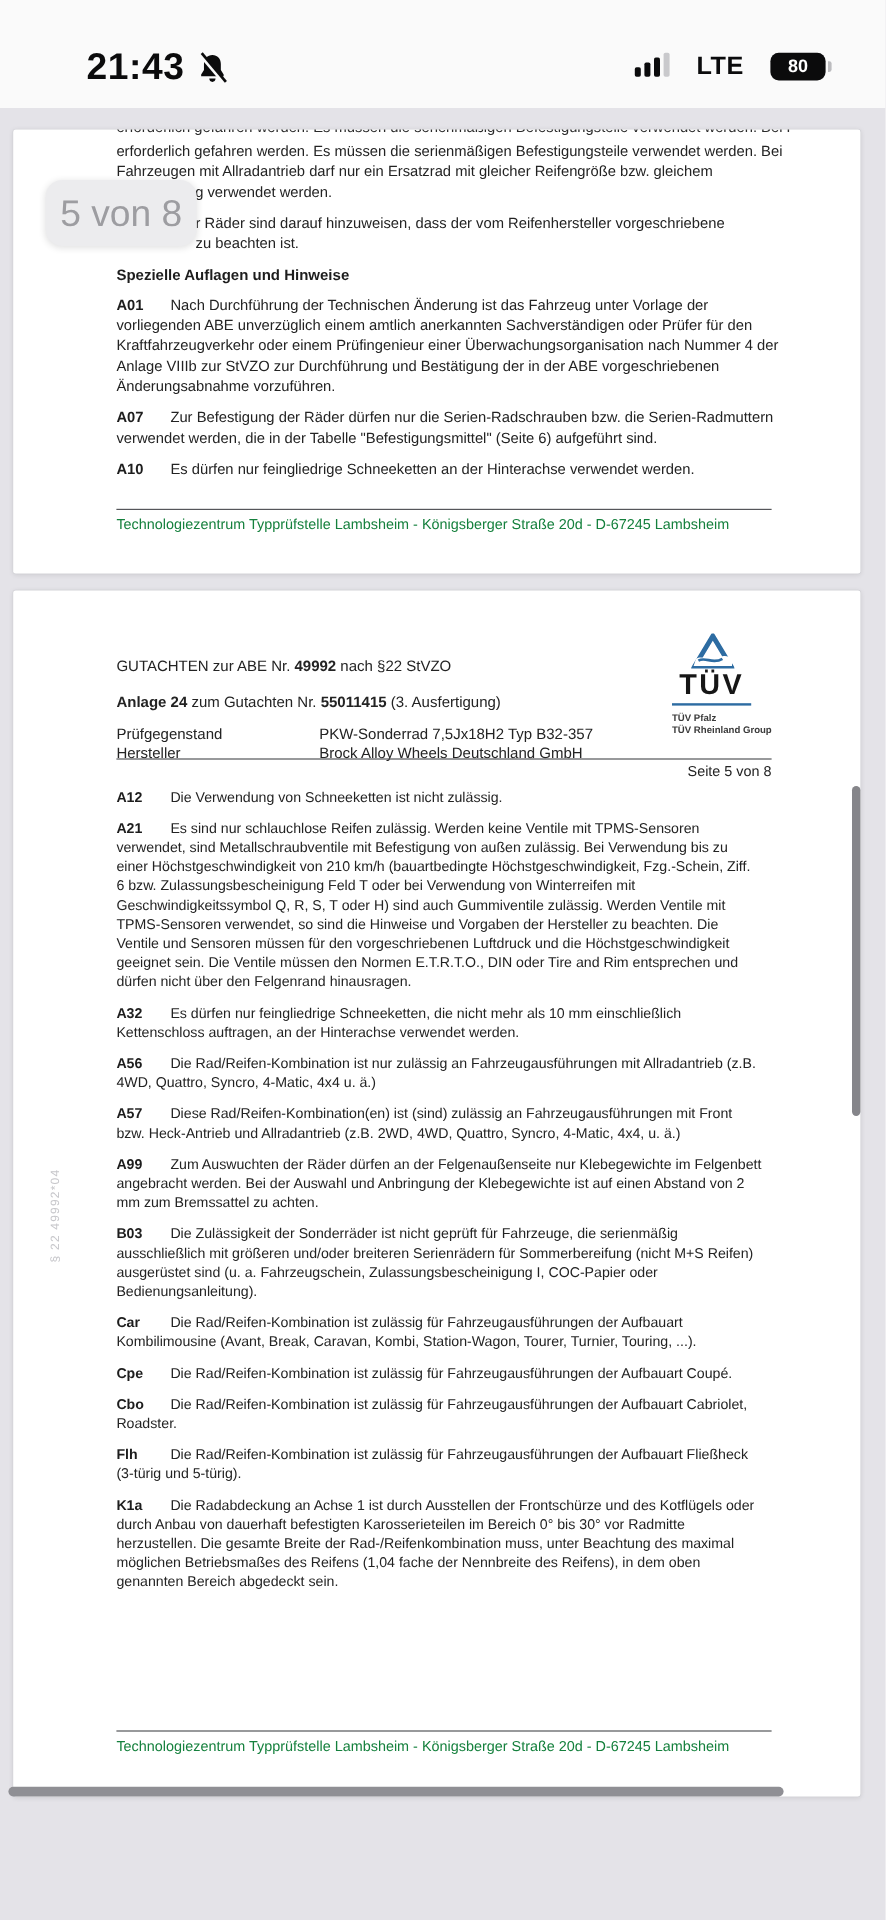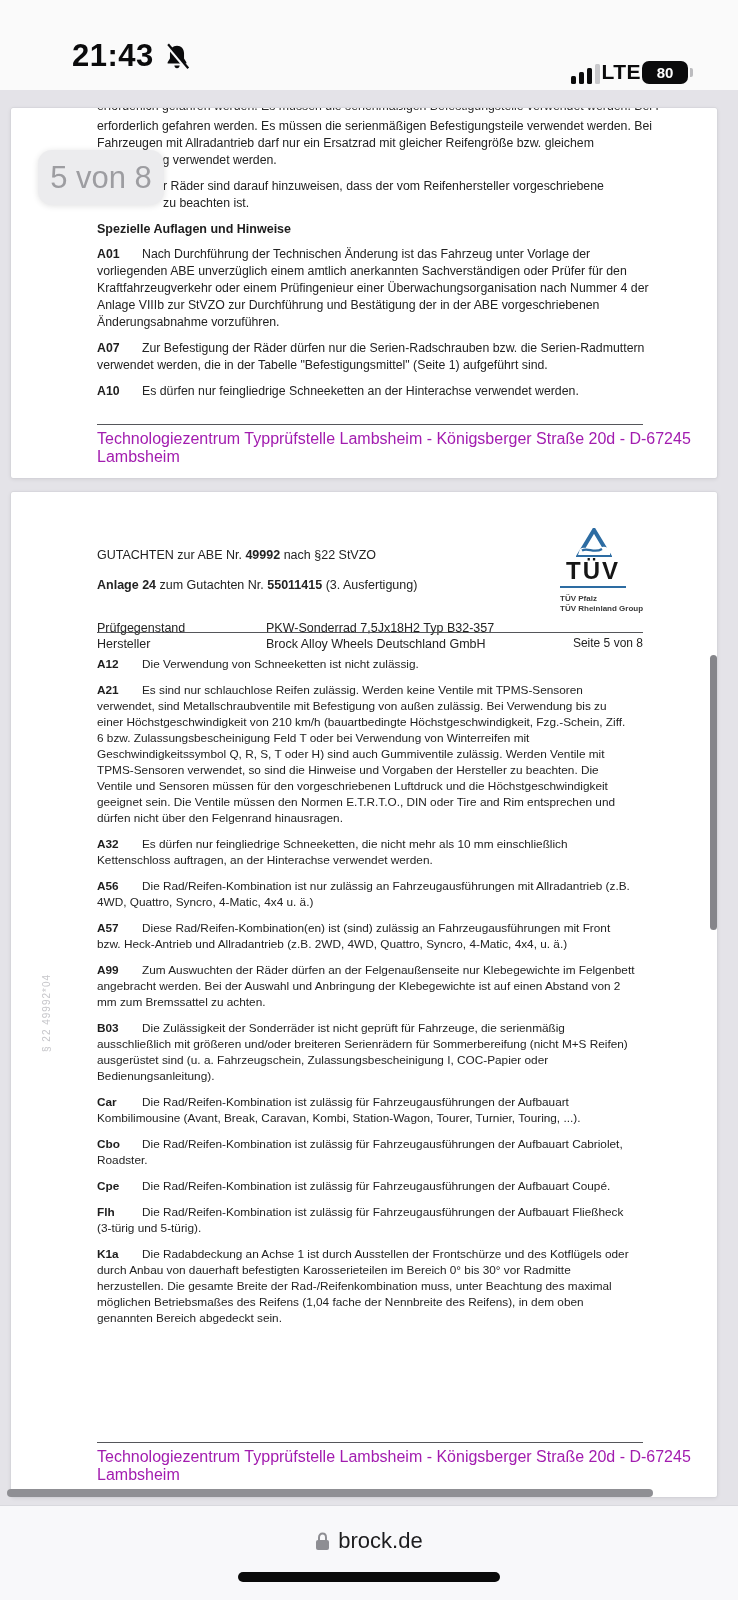--- a/index.html
+++ b/index.html
@@ -6,21 +6,21 @@
   .screen{
     position:relative;width:738px;height:1600px;overflow:hidden;
     background:#e4e3e8;font-family:"Liberation Sans",sans-serif;
     -webkit-font-smoothing:antialiased;
   }
   
   .status-bar{position:absolute;left:0;top:0;width:738px;height:90px;background:#fafafa;z-index:30;}
   .status-left{position:absolute;left:72px;top:38px;display:flex;align-items:center;gap:8px;}
   .status-time{font-size:31px;font-weight:700;color:#0b0b0c;letter-spacing:.5px;}
   .bell{width:30px;height:30px;margin-top:2px;}
-  .status-right{position:absolute;right:50px;top:60px;display:flex;align-items:flex-end;gap:1px;}
+  .status-right{position:absolute;right:50px;top:44px;display:flex;align-items:flex-start;gap:22px;}
   .sigbars{display:flex;align-items:flex-end;gap:3px;height:20px;}
   .sigbars i{display:block;width:5px;border-radius:1.5px;background:#0b0b0c;}
   .sigbars i:nth-child(1){height:8px}.sigbars i:nth-child(2){height:12px}
   .sigbars i:nth-child(3){height:16px}.sigbars i:nth-child(4){height:20px;background:#c9c9cc}
   .lte{font-size:21px;font-weight:600;color:#0b0b0c;letter-spacing:.5px;}
   .battery{position:relative;width:46px;height:23px;background:#0b0b0c;border-radius:7px;
     display:flex;align-items:center;justify-content:center;}
   .battery b{color:#fff;font-size:15px;font-weight:700;}
   .battery .nub{position:absolute;right:-5px;top:7px;width:3px;height:9px;background:#bcbcbf;border-radius:0 2px 2px 0;}
   
@@ -31,25 +31,25 @@
   .card-main{top:402px;height:1005px;}
   .clip-line{position:absolute;left:86px;top:0;width:566px;height:8px;overflow:hidden;}
   .clip-line span{display:block;transform:translateY(-9px);font-size:12.3px;white-space:nowrap;color:#2a2a2a;}
   .para{position:absolute;font-size:12.3px;line-height:17px;white-space:pre-line;color:#232323;}
   .heading{position:absolute;font-size:12.5px;font-weight:700;color:#1d1d1d;}
   .item{margin:0 0 10px 0;font-size:11.8px;line-height:16px;color:#232323;}
   .item .code{display:inline-block;width:45px;font-weight:700;color:#1d1d1d;}
   .item .txt{white-space:pre-line;}
   .items-top .item{font-size:12.3px;line-height:17px;margin-bottom:9px;}
   .docfooter-rule{position:absolute;left:86px;width:546px;border:0;border-top:1px solid #55565a;margin:0;}
-  .docfooter-text{position:absolute;left:86px;font-size:16px;color:#a21caf;}
+  .docfooter-text{position:absolute;left:86px;font-size:12px;color:#15803d;}
   
   .gut-line{position:absolute;left:86px;top:56px;font-size:12.5px;color:#232323;}
   .anlage-line{position:absolute;left:86px;top:86px;font-size:12.5px;color:#232323;}
-  .specs{position:absolute;left:86px;top:128px;font-size:12.5px;color:#232323;}
+  .specs{position:absolute;left:86px;top:112px;font-size:12.5px;color:#232323;}
   .specs .row{display:flex;line-height:16px;}
   .specs .lbl{width:169px;}
   .tuv-logo{position:absolute;left:549px;top:36px;width:84px;}
   .tuv-tri{display:block;margin-left:16px;}
   .tuv-word{font-size:24px;font-weight:700;letter-spacing:2px;color:#161616;margin:1px 0 0 6px;line-height:24px;}
   .tuv-rule{border:0;border-top:2px solid #2d6ca2;margin:3px 0 6px 0;width:66px;}
   .tuv-small{font-size:8px;line-height:9.5px;color:#3a3a3a;font-weight:700;}
   .page-rule{position:absolute;left:86px;top:140px;width:546px;border:0;border-top:1px solid #55565a;margin:0;}
   .page-label{position:absolute;left:86px;top:144px;width:546px;text-align:right;font-size:12px;color:#232323;}
   .items-main{position:absolute;left:86px;top:164px;width:548px;}
@@ -116,21 +116,21 @@
       <div class="heading" style="left:86px;top:114px;">Spezielle Auflagen und Hinweise</div>
       <div class="items-top" style="position:absolute;left:86px;top:138px;width:566px;">
 
           <p class="item"><span class="code">A01</span><span class="txt">Nach Durchführung der Technischen Änderung ist das Fahrzeug unter Vorlage der
 vorliegenden ABE unverzüglich einem amtlich anerkannten Sachverständigen oder Prüfer für den
 Kraftfahrzeugverkehr oder einem Prüfingenieur einer Überwachungsorganisation nach Nummer 4 der
 Anlage VIIIb zur StVZO zur Durchführung und Bestätigung der in der ABE vorgeschriebenen
 Änderungsabnahme vorzuführen.</span></p>
 
           <p class="item"><span class="code">A07</span><span class="txt">Zur Befestigung der Räder dürfen nur die Serien-Radschrauben bzw. die Serien-Radmuttern
-verwendet werden, die in der Tabelle "Befestigungsmittel" (Seite 1) aufgeführt sind.</span></p>
+verwendet werden, die in der Tabelle "Befestigungsmittel" (Seite 6) aufgeführt sind.</span></p>
 
           <p class="item"><span class="code">A10</span><span class="txt">Es dürfen nur feingliedrige Schneeketten an der Hinterachse verwendet werden.</span></p>
         </div>
       <hr class="docfooter-rule" style="top:316px;">
       <div class="docfooter-text" style="top:322px;">Technologiezentrum Typprüfstelle Lambsheim - Königsberger Straße 20d - D-67245 Lambsheim</div>
     </div>
 
     <div class="page-card card-main">
       <div class="gut-line">
         <span>GUTACHTEN zur ABE Nr. </span><b>49992</b><span> nach §22 StVZO</span>
@@ -196,24 +196,24 @@
 
           <p class="item"><span class="code">B03</span><span class="txt">Die Zulässigkeit der Sonderräder ist nicht geprüft für Fahrzeuge, die serienmäßig
 ausschließlich mit größeren und/oder breiteren Serienrädern für Sommerbereifung (nicht M+S Reifen)
 ausgerüstet sind (u. a. Fahrzeugschein, Zulassungsbescheinigung I, COC-Papier oder
 Bedienungsanleitung).</span></p>
 
 
           <p class="item"><span class="code">Car</span><span class="txt">Die Rad/Reifen-Kombination ist zulässig für Fahrzeugausführungen der Aufbauart
 Kombilimousine (Avant, Break, Caravan, Kombi, Station-Wagon, Tourer, Turnier, Touring, ...).</span></p>
 
+          <p class="item"><span class="code">Cpe</span><span class="txt">Die Rad/Reifen-Kombination ist zulässig für Fahrzeugausführungen der Aufbauart Coupé.</span></p>
+
           <p class="item"><span class="code">Cbo</span><span class="txt">Die Rad/Reifen-Kombination ist zulässig für Fahrzeugausführungen der Aufbauart Cabriolet,
 Roadster.</span></p>
-
-          <p class="item"><span class="code">Cpe</span><span class="txt">Die Rad/Reifen-Kombination ist zulässig für Fahrzeugausführungen der Aufbauart Coupé.</span></p>
 
           <p class="item"><span class="code">Flh</span><span class="txt">Die Rad/Reifen-Kombination ist zulässig für Fahrzeugausführungen der Aufbauart Fließheck
 (3-türig und 5-türig).</span></p>
 
           <p class="item"><span class="code">K1a</span><span class="txt">Die Radabdeckung an Achse 1 ist durch Ausstellen der Frontschürze und des Kotflügels oder
 durch Anbau von dauerhaft befestigten Karosserieteilen im Bereich 0° bis 30° vor Radmitte
 herzustellen. Die gesamte Breite der Rad-/Reifenkombination muss, unter Beachtung des maximal
 möglichen Betriebsmaßes des Reifens (1,04 fache der Nennbreite des Reifens), in dem oben
 genannten Bereich abgedeckt sein.</span></p>
         </div>
@@ -225,24 +225,14 @@
     </div>
 
     <div class="page-badge">
       <span>5 von 8</span>
     </div>
 
     <div class="vscroll"></div>
     <div class="hscroll"></div>
   </div>
 
-  <div class="bottom-bar">
-    <div class="url-row">
-      <svg width="15" height="19" viewBox="0 0 15 19">
-        <rect x="1" y="8" width="13" height="10" rx="2" fill="#8e8e93"></rect>
-        <path d="M4 8 V5.5 C4 3.2 5.5 1.5 7.5 1.5 C9.5 1.5 11 3.2 11 5.5 V8" fill="none" stroke="#8e8e93" stroke-width="2"></path>
-      </svg>
-      <span class="url-text">brock.de</span>
-    </div>
-    <div class="home-indicator"></div>
-  </div>
 
 </div>
 
 </body></html>

